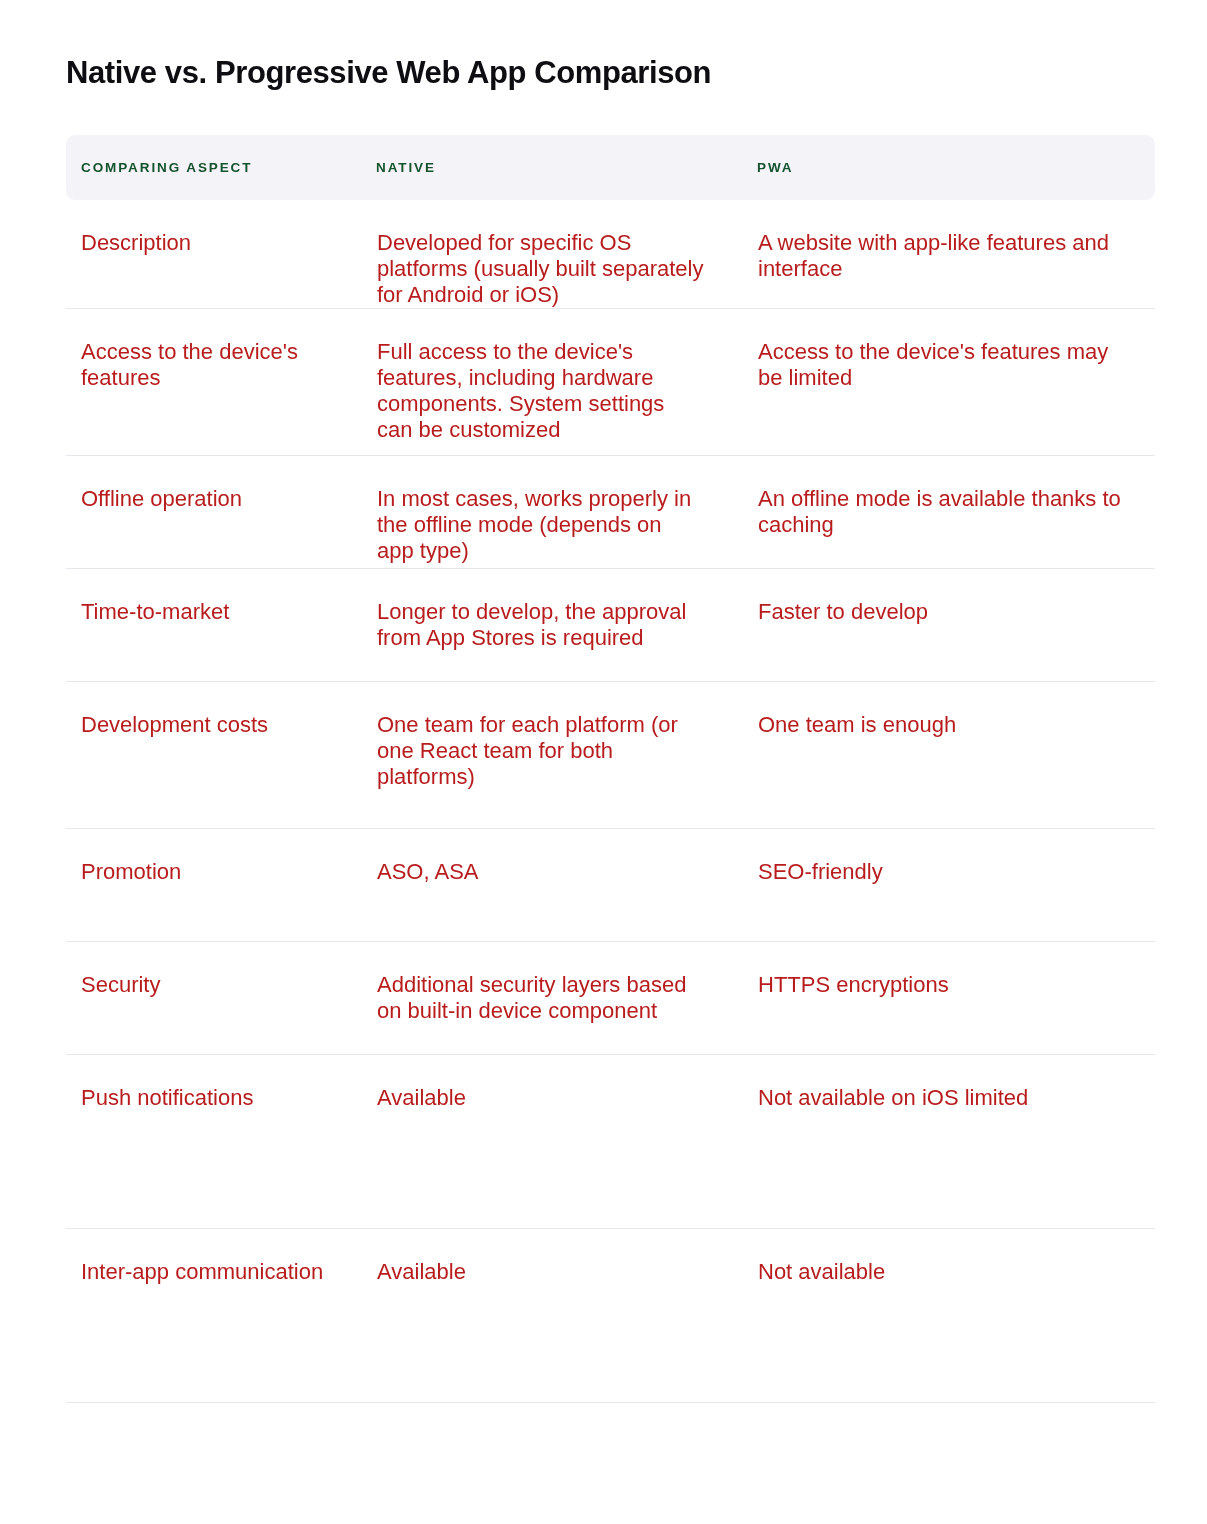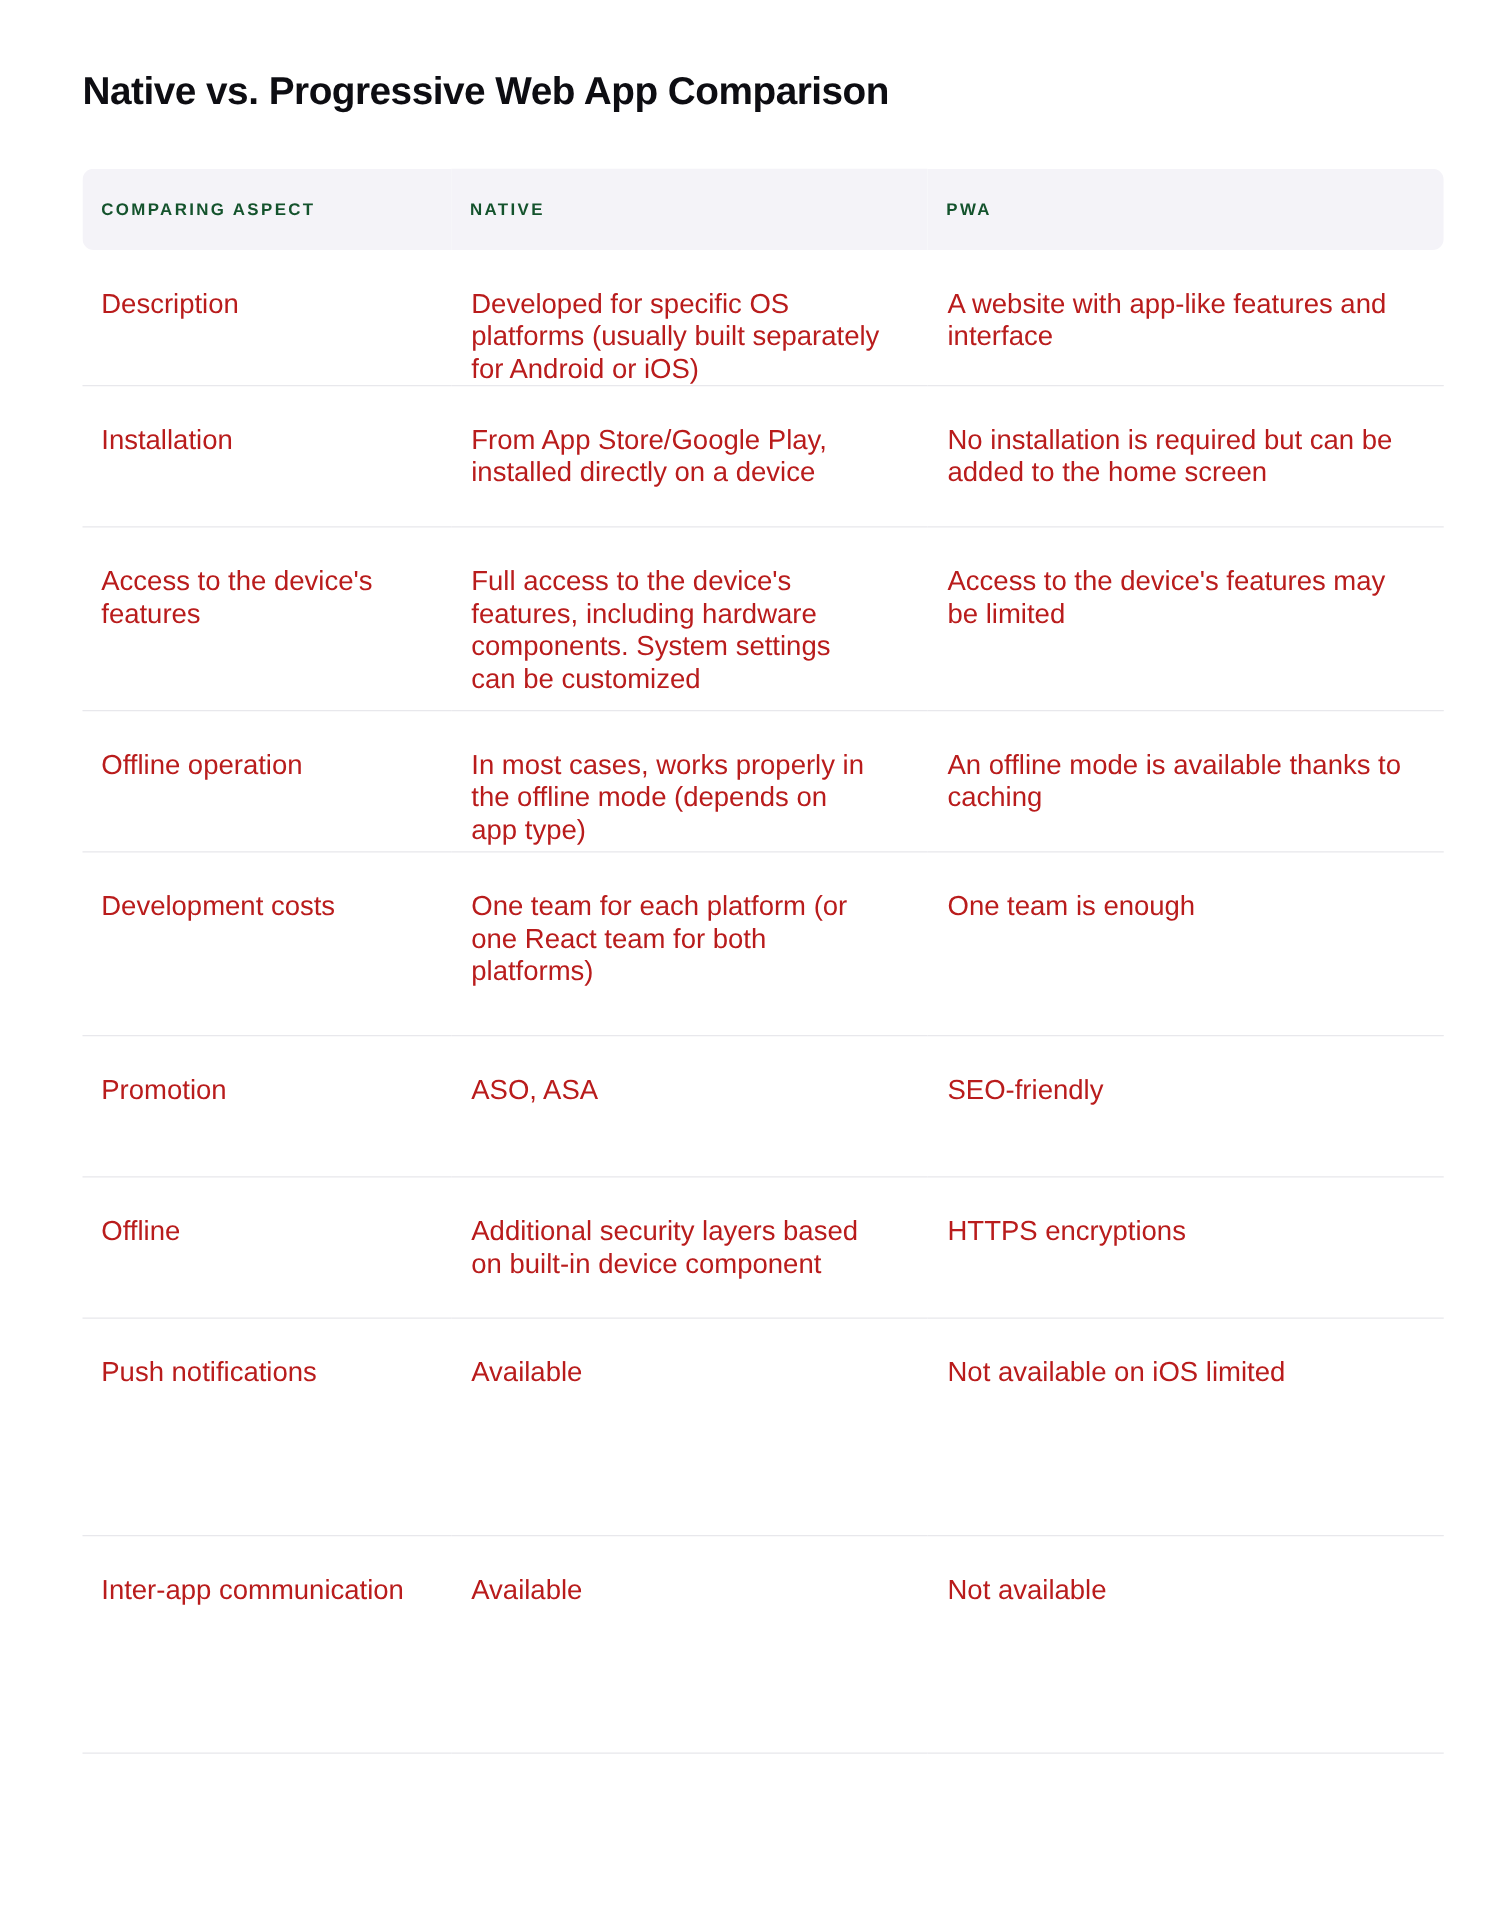--- a/index.html
+++ b/index.html
@@ -122,54 +122,54 @@
       </tr>
     </thead>
     <tbody>
 
       <tr class="h-sm">
         <td class="col-aspect">Description</td>
         <td class="col-native">Developed for specific OS platforms (usually built separately for Android or iOS)</td>
         <td class="col-pwa">A website with app-like features and interface</td>
       </tr>
 
-      <tr class="h-md">
-        <td class="col-aspect">Installation</td>
-        <td class="col-native">From App Store/Google Play, installed directly on a device</td>
-        <td class="col-pwa">No installation is required but can be added to the home screen</td>
-      </tr>
 
       <tr class="h-lg">
         <td class="col-aspect">Access to the device's features</td>
         <td class="col-native">Full access to the device's features, including hardware components. System settings can be customized</td>
         <td class="col-pwa">Access to the device's features may be limited</td>
       </tr>
 
       <tr class="h-md">
         <td class="col-aspect">Offline operation</td>
         <td class="col-native">In most cases, works properly in the offline mode (depends on app type)</td>
         <td class="col-pwa">An offline mode is available thanks to caching</td>
       </tr>
 
 
+      <tr class="h-md">
+        <td class="col-aspect">Time-to-market</td>
+        <td class="col-native">Longer to develop, the approval from App Stores is required</td>
+        <td class="col-pwa">Faster to develop</td>
+      </tr>
 
       <tr class="h-lg">
         <td class="col-aspect">Development costs</td>
         <td class="col-native">One team for each platform (or one React team for both platforms)</td>
         <td class="col-pwa">One team is enough</td>
       </tr>
 
       <tr class="h-md">
         <td class="col-aspect">Promotion</td>
         <td class="col-native">ASO, ASA</td>
         <td class="col-pwa">SEO-friendly</td>
       </tr>
 
       <tr class="h-md">
-        <td class="col-aspect">Offline</td>
+        <td class="col-aspect">Security</td>
         <td class="col-native">Additional security layers based on built-in device component</td>
         <td class="col-pwa">HTTPS encryptions</td>
       </tr>
 
       <tr class="h-xl">
         <td class="col-aspect">Push notifications</td>
         <td class="col-native">Available</td>
         <td class="col-pwa">Not available on iOS limited</td>
       </tr>
 

